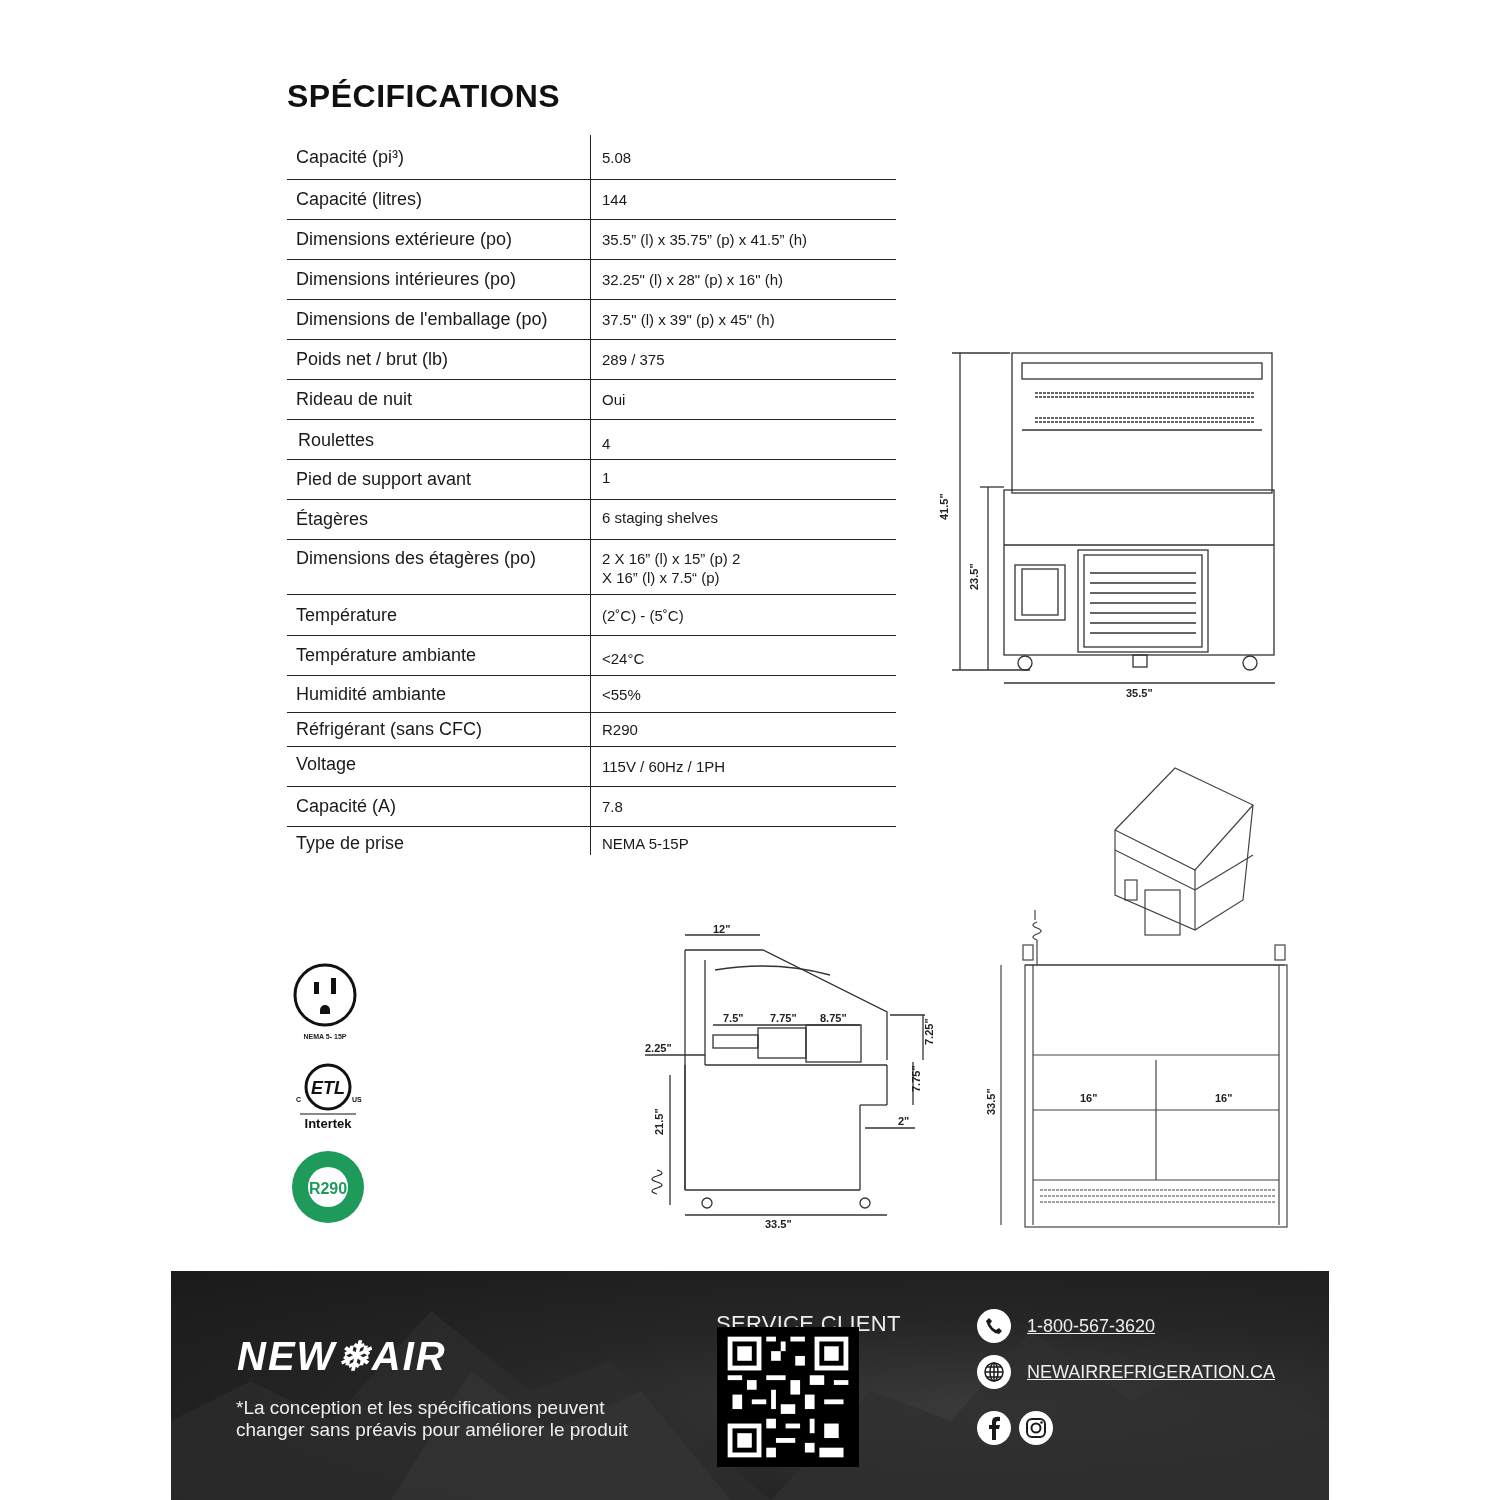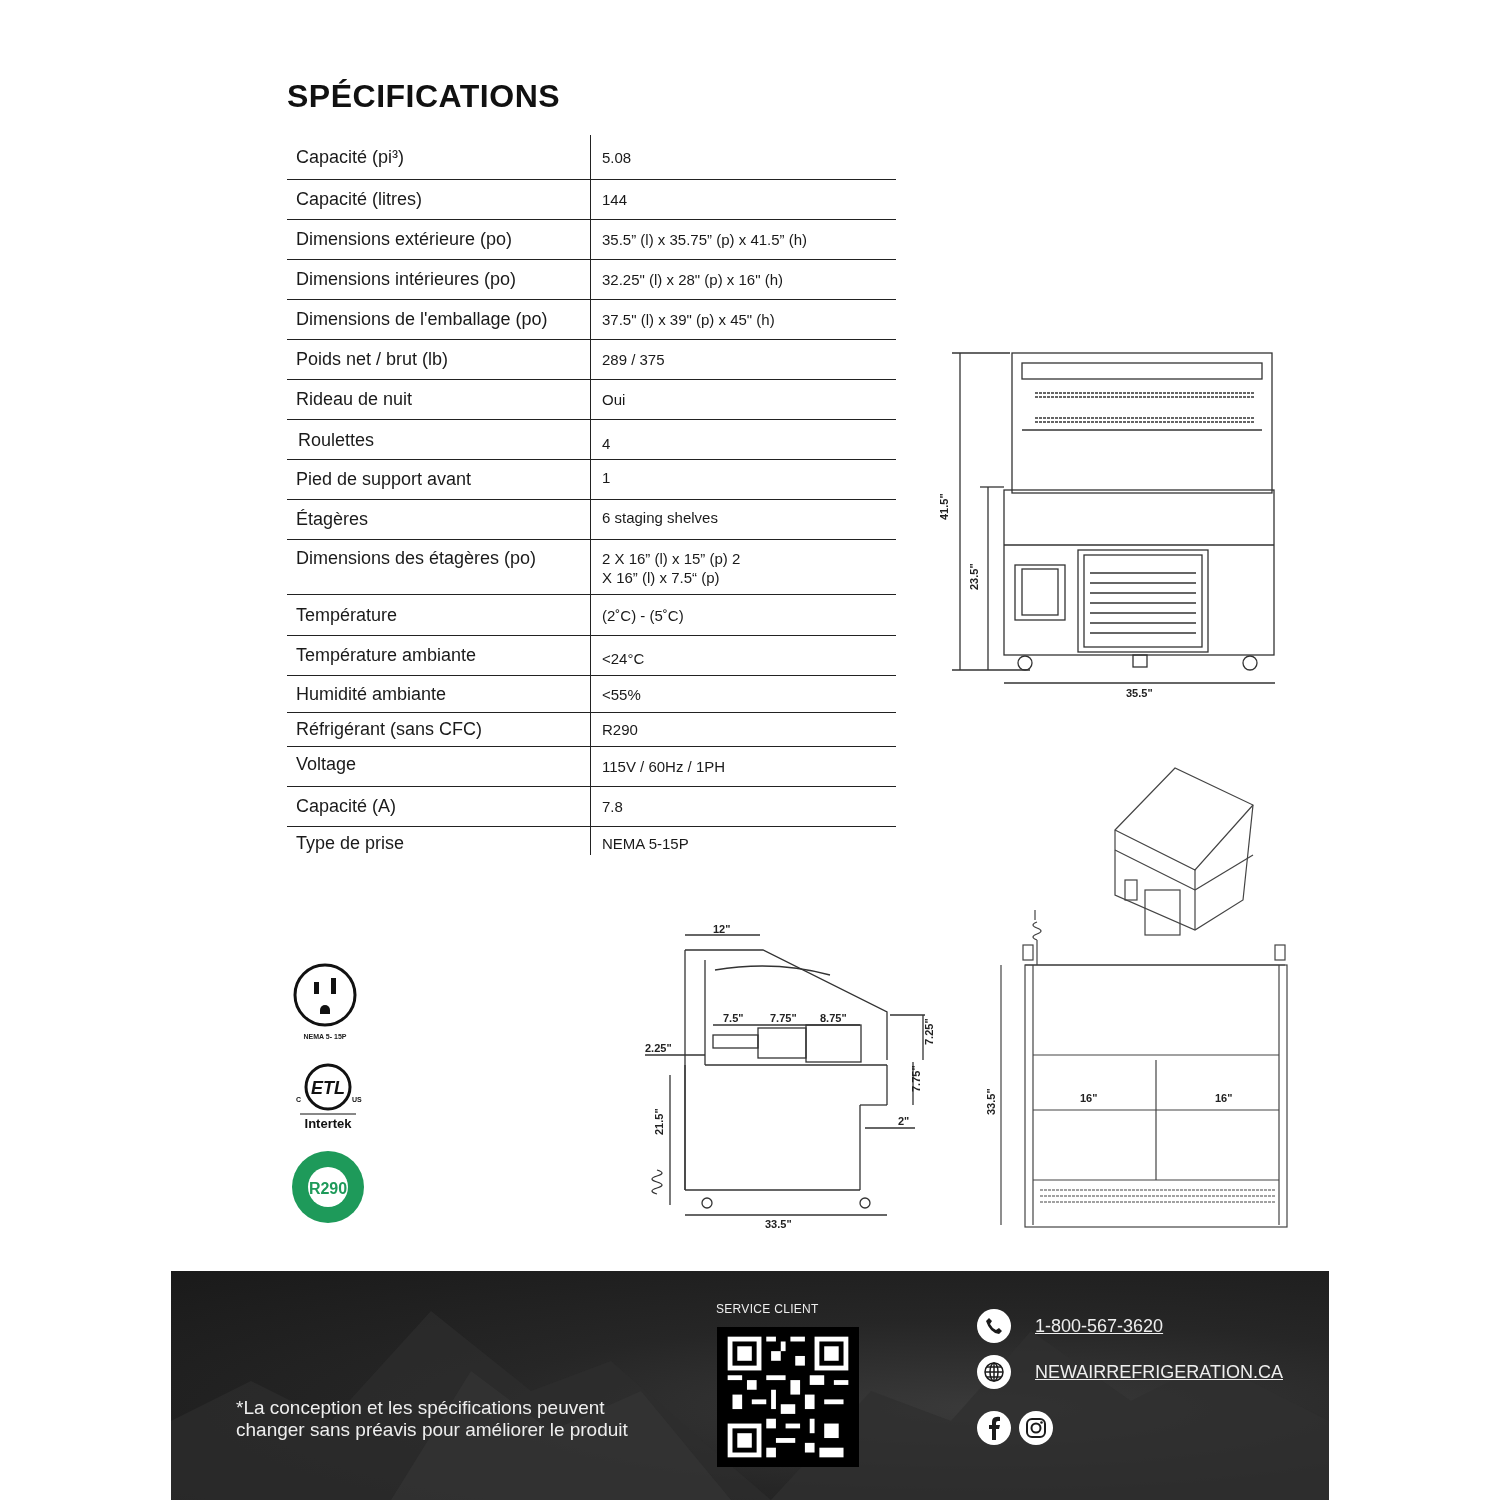--- a/index.html
+++ b/index.html
@@ -10,25 +10,25 @@
   .spec-row:last-child{border-bottom:none;}
   .spec-label{width:304px;border-right:1.5px solid #222;padding:0 12px 0 9px;box-sizing:border-box;font-size:18px;display:flex;align-items:center;}
   .spec-value{flex:1;padding:0 0 0 11px;font-size:15px;display:flex;align-items:center;white-space:pre-line;line-height:19px;}
   .drawing{position:absolute;}
   .dim{font-family:"Liberation Sans Narrow","Liberation Sans",sans-serif;font-weight:bold;font-size:11px;fill:#222;}
   .badges{position:absolute;left:290px;top:960px;width:80px;}
   .footer{position:absolute;left:171px;top:1271px;width:1158px;height:229px;background:radial-gradient(ellipse at 70% 60%,#3a3a3a 0%,#262626 45%,#1a1a1a 100%);overflow:hidden;}
   .footer .mtn{position:absolute;left:0;top:0;}
   .logo{position:absolute;left:66px;top:62px;font-size:40px;font-weight:bold;font-style:italic;color:#fff;letter-spacing:2px;font-family:"Liberation Sans",sans-serif;}
   .disclaimer{position:absolute;left:65px;top:126px;font-size:19px;color:#eee;line-height:22px;width:440px;}
-  .service-title{position:absolute;left:545px;top:31px;font-size:12px;color:#eee;letter-spacing:0.3px;}
+  .service-title{position:absolute;left:545px;top:40px;font-size:22px;color:#eee;letter-spacing:0.3px;}
   .qr{position:absolute;left:546px;top:56px;width:142px;height:140px;background:#000;}
   .contact{position:absolute;left:806px;display:flex;align-items:center;}
   .contact .ic{width:34px;height:34px;border-radius:50%;background:#fff;display:flex;align-items:center;justify-content:center;margin-right:16px;}
-  .contact a{color:#eee;font-size:18px;text-decoration:underline;margin-left:8px;}
+  .contact a{color:#eee;font-size:18px;text-decoration:underline;}
   .social{position:absolute;left:806px;top:140px;display:flex;gap:8px;}
   .social .ic{width:34px;height:34px;border-radius:50%;background:#fff;display:flex;align-items:center;justify-content:center;}
 </style>
 </head>
 <body>
 
 <div class="title">SPÉCIFICATIONS</div>
 
 <div class="spec-table">
   <div class="spec-row" style="height:45px">
@@ -237,20 +237,21 @@
     <text x="38" y="45" text-anchor="middle" font-size="16" font-weight="bold" fill="#1e9a5a" font-family="Liberation Sans, sans-serif">R290</text>
   </svg>
 </div>
 
 <div class="footer">
   <svg class="mtn" width="1158" height="229" viewBox="0 0 1158 229">
     <polygon points="0,229 0,150 80,110 160,150 260,40 360,120 440,90 520,160 600,229" fill="#2e2e2e" opacity="0.7"></polygon>
     <polygon points="600,229 700,120 780,150 860,60 960,130 1040,90 1158,150 1158,229" fill="#303030" opacity="0.8"></polygon>
     <polygon points="220,229 300,100 380,160 470,120 560,229" fill="#383838" opacity="0.5"></polygon>
   </svg>
+  <div class="logo">NEW❄AIR</div>
   <div class="disclaimer">*La conception et les spécifications peuvent changer sans préavis pour améliorer le produit</div>
   <div class="service-title">SERVICE CLIENT</div>
   <div class="qr">
     <svg width="142" height="140" viewBox="0 0 29 29">
       <rect x="0" y="0" width="29" height="29" fill="#000"></rect>
       <g fill="#fff">
         <rect x="2" y="2" width="7" height="7"></rect>
           <rect x="3" y="3" width="5" height="5" fill="#000"></rect>
           <rect x="4" y="4" width="3" height="3"></rect>
         <rect x="20" y="2" width="7" height="7"></rect>

